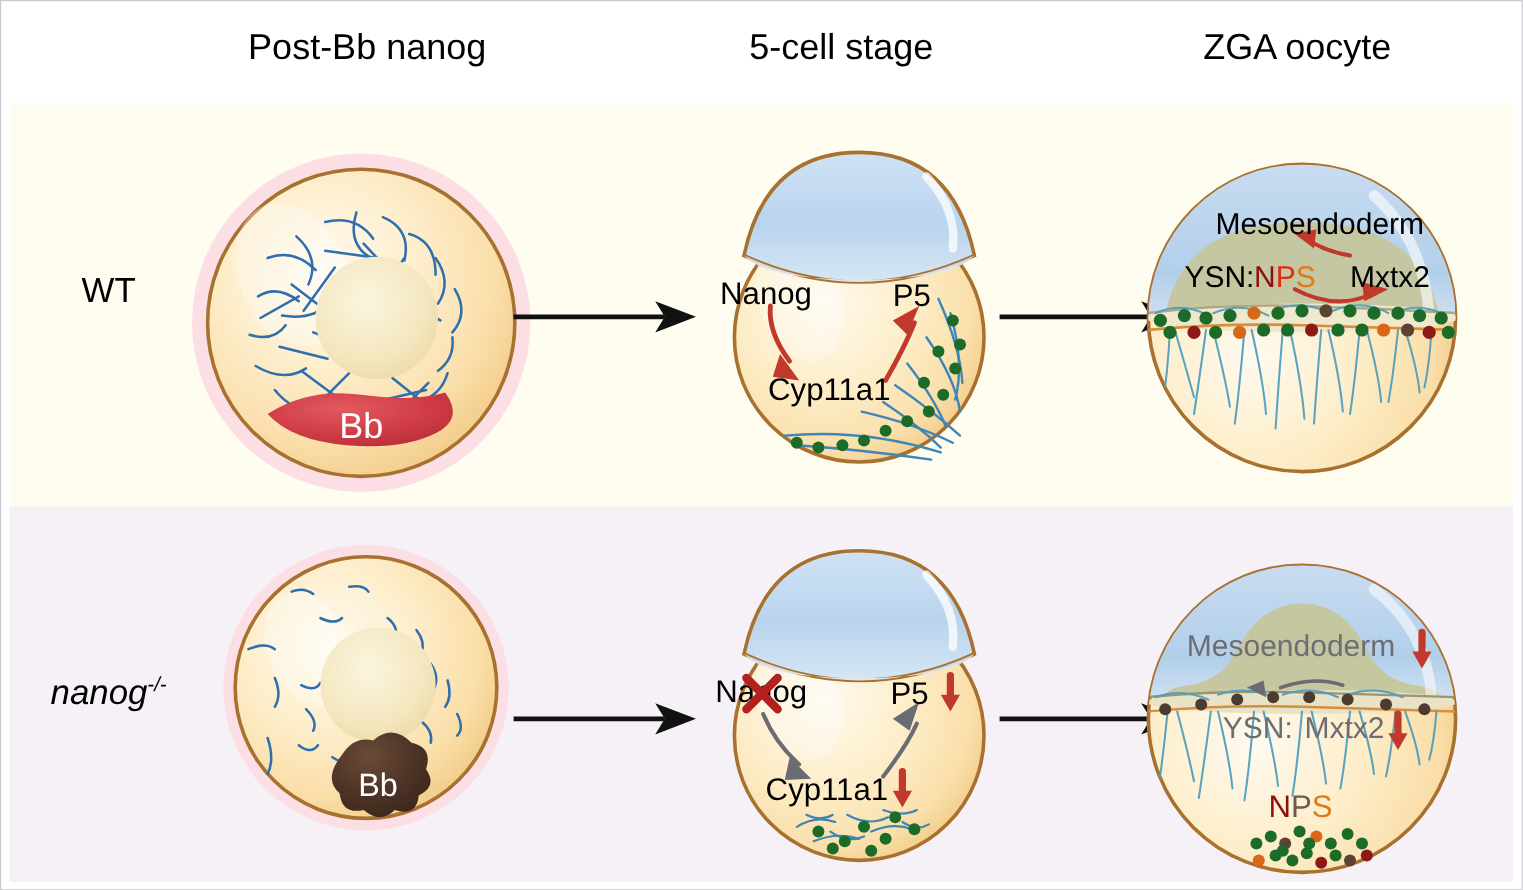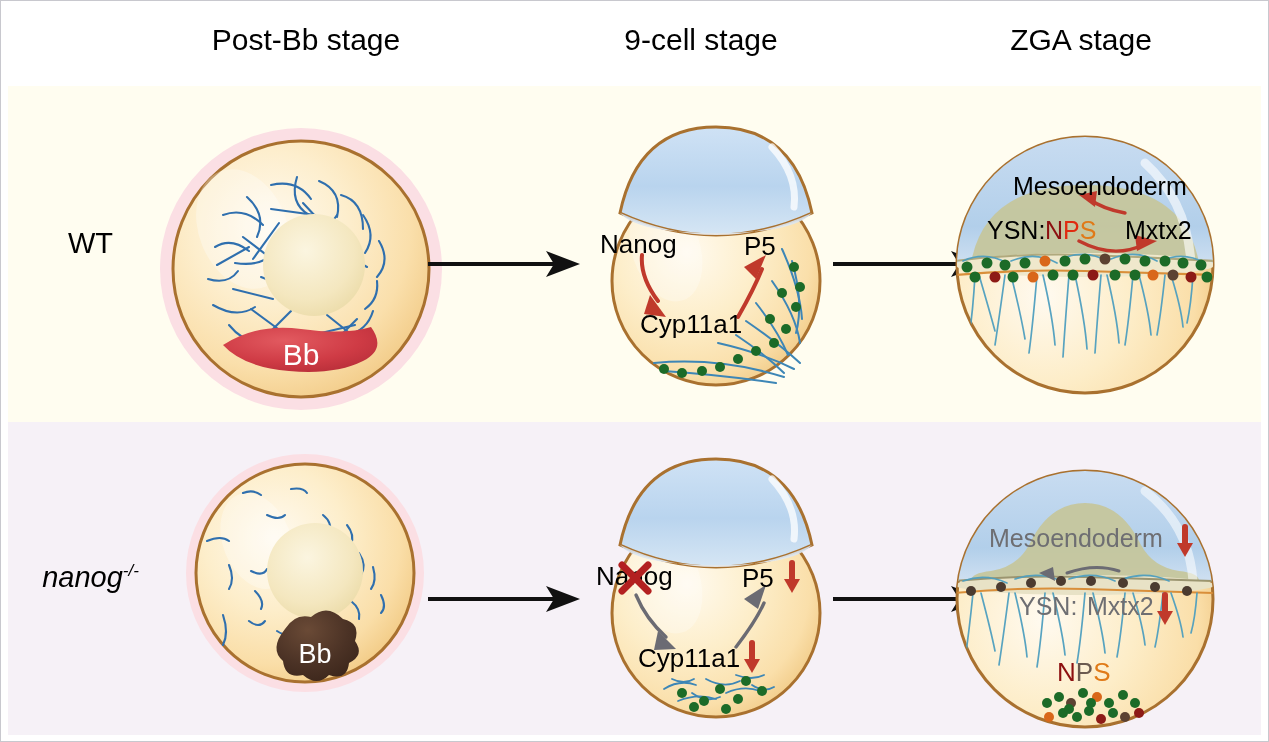--- a/index.html
+++ b/index.html
@@ -35,23 +35,23 @@
 </style>
 </head>
 <body>
 
 <div id="figure">
 
   <div class="band" id="header-band"></div>
   <div class="band" id="wt-band"></div>
   <div class="band" id="mut-band"></div>
 
-  <div class="col-head" id="head-0">Post-Bb stage</div>
-  <div class="col-head" id="head-1">9-cell stage</div>
-  <div class="col-head" id="head-2">ZGA stage</div>
+  <div class="col-head" id="head-0">Post-Bb nanog</div>
+  <div class="col-head" id="head-1">5-cell stage</div>
+  <div class="col-head" id="head-2">ZGA oocyte</div>
 
   <div class="row-label" id="label-wt">WT</div>
   <div class="row-label" id="label-mut"><span>nanog</span><span class="sup">-/-</span></div>
 
   <div class="cell" style="left:150px;top:118px;">
     <svg width="300" height="300" viewBox="0 0 300 300">
       <defs>
         <radialGradient id="cytoWT" cx="38%" cy="34%" r="72%">
           <stop offset="0%" stop-color="#fffaf0"></stop>
           <stop offset="42%" stop-color="#fdeecd"></stop>

